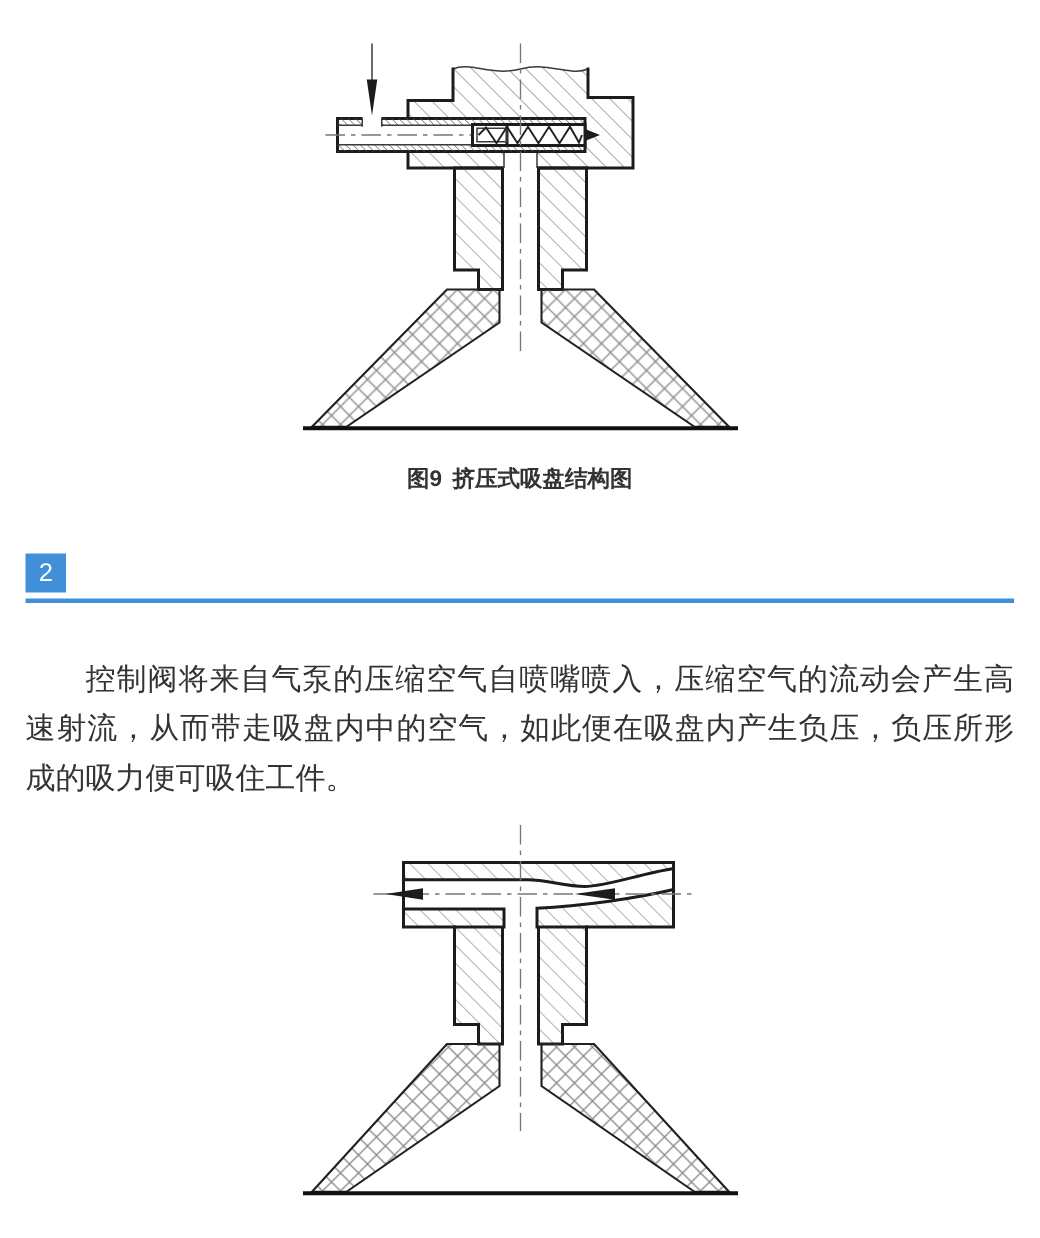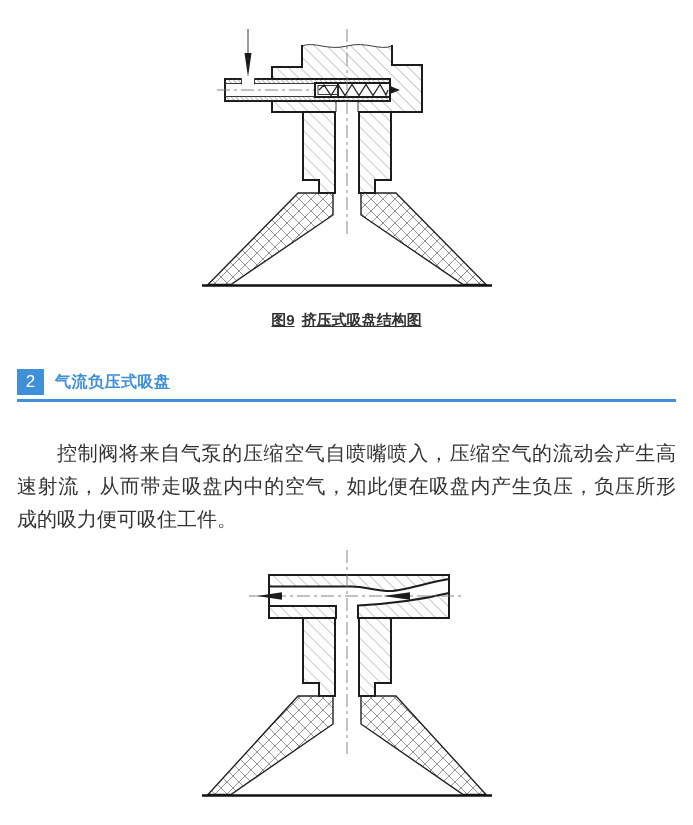--- a/index.html
+++ b/index.html
@@ -3,21 +3,21 @@
 <meta charset="utf-8">
 <style>
   html,body{margin:0;padding:0;}
   body{
     width:693px;height:825px;background:#ffffff;overflow:hidden;position:relative;
     font-family:"Liberation Sans","DejaVu Sans",sans-serif;color:#333;
   }
   .page{width:693px;height:825px;}
 
   
-  .figure{text-align:center;text-decoration:underline;}
+  .figure{text-align:center;}
   .fig-svg{display:block;margin:0 auto;}
   #fig1 .fig-svg{margin-top:25px;}
   #fig2 .fig-svg{margin-top:12px;}
   .caption{
     text-align:center;font-weight:bold;font-size:15px;color:#333;
     margin:14px 0 0 0;line-height:21px;
   }
   #fig2 .caption{margin-top:17px;}
   .caption .cap-title{margin-left:7px;}
 
@@ -118,21 +118,20 @@
       <path class="cl" d="M150,4 L150,213"></path>
     </svg>
 
     <p class="caption">
       <strong>图9</strong><span class="cap-title">挤压式吸盘结构图</span>
     </p>
   </div>
 
   <div class="sec-header">
     <div class="sec-num">2</div>
-    <div class="sec-title">气流负压式吸盘</div>
   </div>
 
   <p class="body-text">控制阀将来自气泵的压缩空气自喷嘴喷入，压缩空气的流动会产生高速射流，从而带走吸盘内中的空气，如此便在吸盘内产生负压，负压所形成的吸力便可吸住工件。</p>
 
   <div class="figure" id="fig2">
     <svg class="fig-svg" width="300" height="252" viewBox="0 0 300 252">
 
       <g>
         <rect x="72" y="27" width="180" height="43" fill="#ffffff"></rect>
         <path fill="url(#ph)" d="M72,27 L252,27 L252,31 C230,34.5 207,43 193,43 C180,43 167,38.5 155,38.5 L72,38.5 Z"></path>

